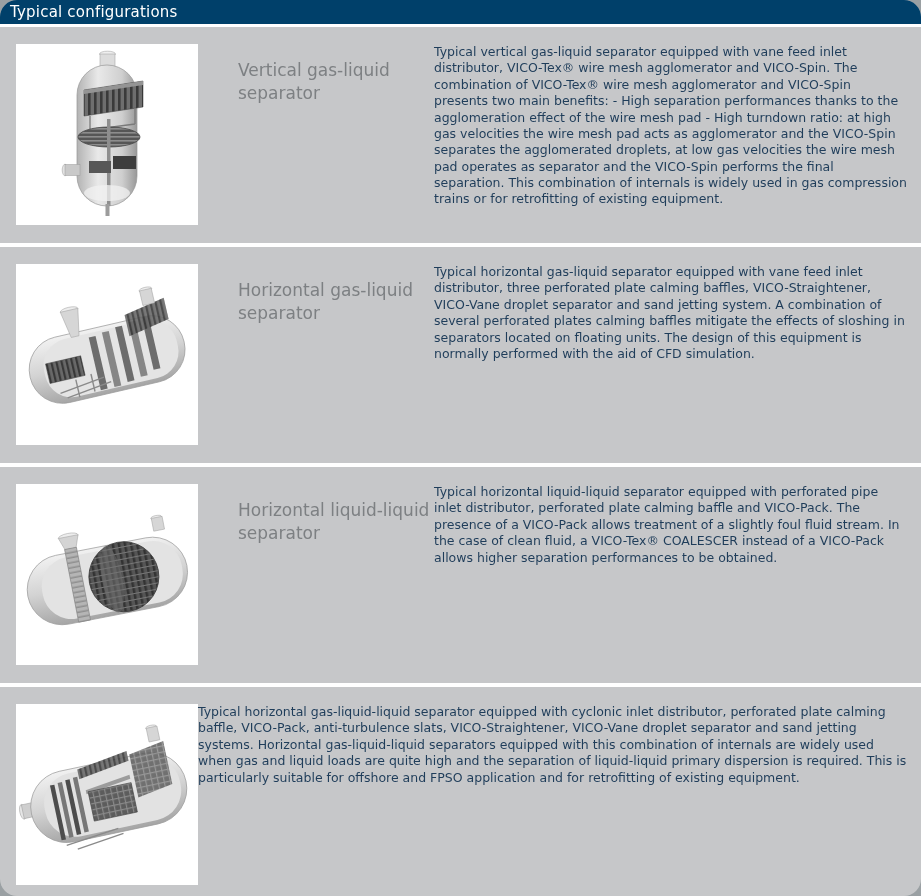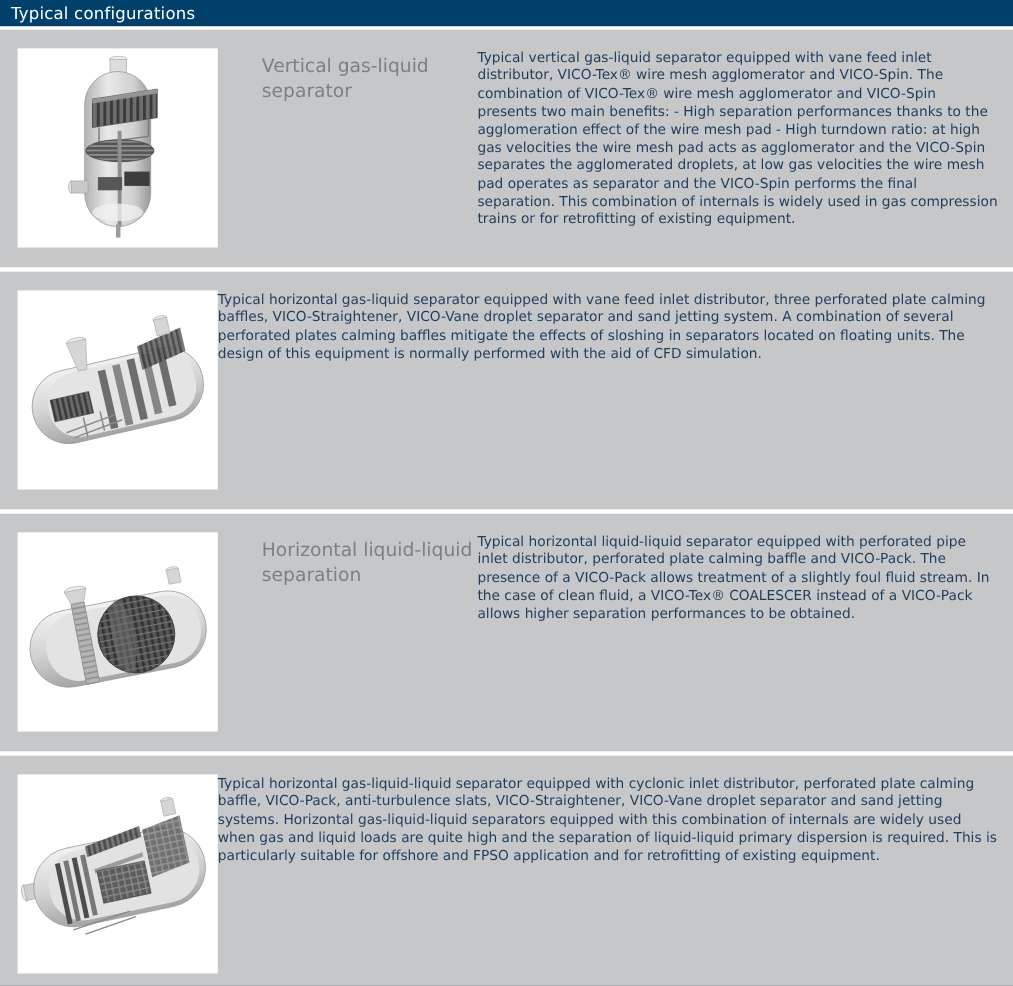--- a/index.html
+++ b/index.html
@@ -2,38 +2,39 @@
 <html><head>
 <meta charset="utf-8">
 <style>
   * { margin:0; padding:0; box-sizing:border-box; }
   html,body { background:#9aa0a3; }
   .page {
     width:921px; height:896px; overflow:hidden;
     background:#c6c7c9;
     font-family:"DejaVu Sans", "Liberation Sans", sans-serif;
     position:relative;
+    border-radius:17px;
   }
   .header {
     height:24px; background:#00406a; color:#ffffff;
     display:flex; align-items:center; padding-left:10px;
     font-size:15px; letter-spacing:0.2px;
   }
   .header-gap { height:3px; background:#ffffff; }
   .row {
     height:216px; display:flex; align-items:flex-start;
     padding:16px 14px 0 16px;
   }
   .row-divider { height:4px; background:#ffffff; }
   .img-box {
     width:182px; height:181px; background:#ffffff; flex:none;
     margin-top:1px; overflow:hidden;
   }
   .row-title {
-    width:196px; margin-left:40px; margin-top:6px; flex:none;
+    width:196px; margin-left:40px; margin-top:16px; flex:none;
     font-size:17px; font-weight:normal; color:#7d8083; line-height:1.34;
   }
   .row-desc {
     flex:1; margin-top:1px;
     font-size:12.5px; line-height:1.31; color:#1f3d5a;
   }
   svg { display:block; }
 </style>
 </head>
 <body>
@@ -118,20 +119,21 @@
           <rect x="138" y="36" width="12" height="15" fill="#d6d6d6" stroke="#a0a0a0" stroke-width="0.5"></rect>
           <g stroke="#8a8a8a" stroke-width="1.4">
             <line x1="38" y1="118" x2="84" y2="112"></line>
             <line x1="44" y1="124" x2="90" y2="118"></line>
             <line x1="56" y1="108" x2="56" y2="126"></line>
             <line x1="72" y1="106" x2="72" y2="124"></line>
           </g>
         </g>
       </svg>
     </div>
+    <h2 class="row-title">Horizontal gas-liquid separator</h2>
     <p class="row-desc">Typical horizontal gas-liquid separator equipped with vane feed inlet distributor, three perforated plate calming baffles, VICO-Straightener, VICO-Vane droplet separator and sand jetting system. A combination of several perforated plates calming baffles mitigate the effects of sloshing in separators located on floating units. The design of this equipment is normally performed with the aid of CFD simulation.</p>
   </section>
 
   <div class="row-divider"></div>
 
   <section class="row">
     <div class="img-box">
       <svg viewBox="0 0 182 181" width="182" height="181">
         <defs>
           <linearGradient id="s3shell" x1="0" y1="0" x2="0" y2="1">
@@ -155,21 +157,21 @@
           <circle cx="108" cy="96" r="35" fill="url(#s3pack)" stroke="#3d3d3d" stroke-width="0.8"></circle>
           <ellipse cx="96" cy="96" rx="10" ry="34" fill="#6f6f6f" opacity="0.55"></ellipse>
           <ellipse cx="61" cy="46" rx="10" ry="3.2" fill="#ededed" stroke="#a0a0a0" stroke-width="0.5"></ellipse>
           <polygon points="51,46 71,46 66,60 56,60" fill="#d4d4d4" stroke="#a0a0a0" stroke-width="0.5"></polygon>
           <rect x="55" y="58" width="12" height="74" fill="url(#s3holes)" stroke="#888888" stroke-width="0.7"></rect>
           <ellipse cx="151" cy="44" rx="5.5" ry="2" fill="#ededed" stroke="#a0a0a0" stroke-width="0.5"></ellipse>
           <rect x="146" y="44" width="11" height="13" fill="#d6d6d6" stroke="#a0a0a0" stroke-width="0.5"></rect>
         </g>
       </svg>
     </div>
-    <h2 class="row-title">Horizontal liquid-liquid separation</h2>
+    <h2 class="row-title">Horizontal liquid-liquid separator</h2>
     <p class="row-desc">Typical horizontal liquid-liquid separator equipped with perforated pipe inlet distributor, perforated plate calming baffle and VICO-Pack. The presence of a VICO-Pack allows treatment of a slightly foul fluid stream. In the case of clean fluid, a VICO-Tex® COALESCER instead of a VICO-Pack allows higher separation performances to be obtained.</p>
   </section>
 
   <div class="row-divider"></div>
 
   <section class="row">
     <div class="img-box">
       <svg viewBox="0 0 182 181" width="182" height="181">
         <defs>
           <linearGradient id="s4shell" x1="0" y1="0" x2="0" y2="1">

